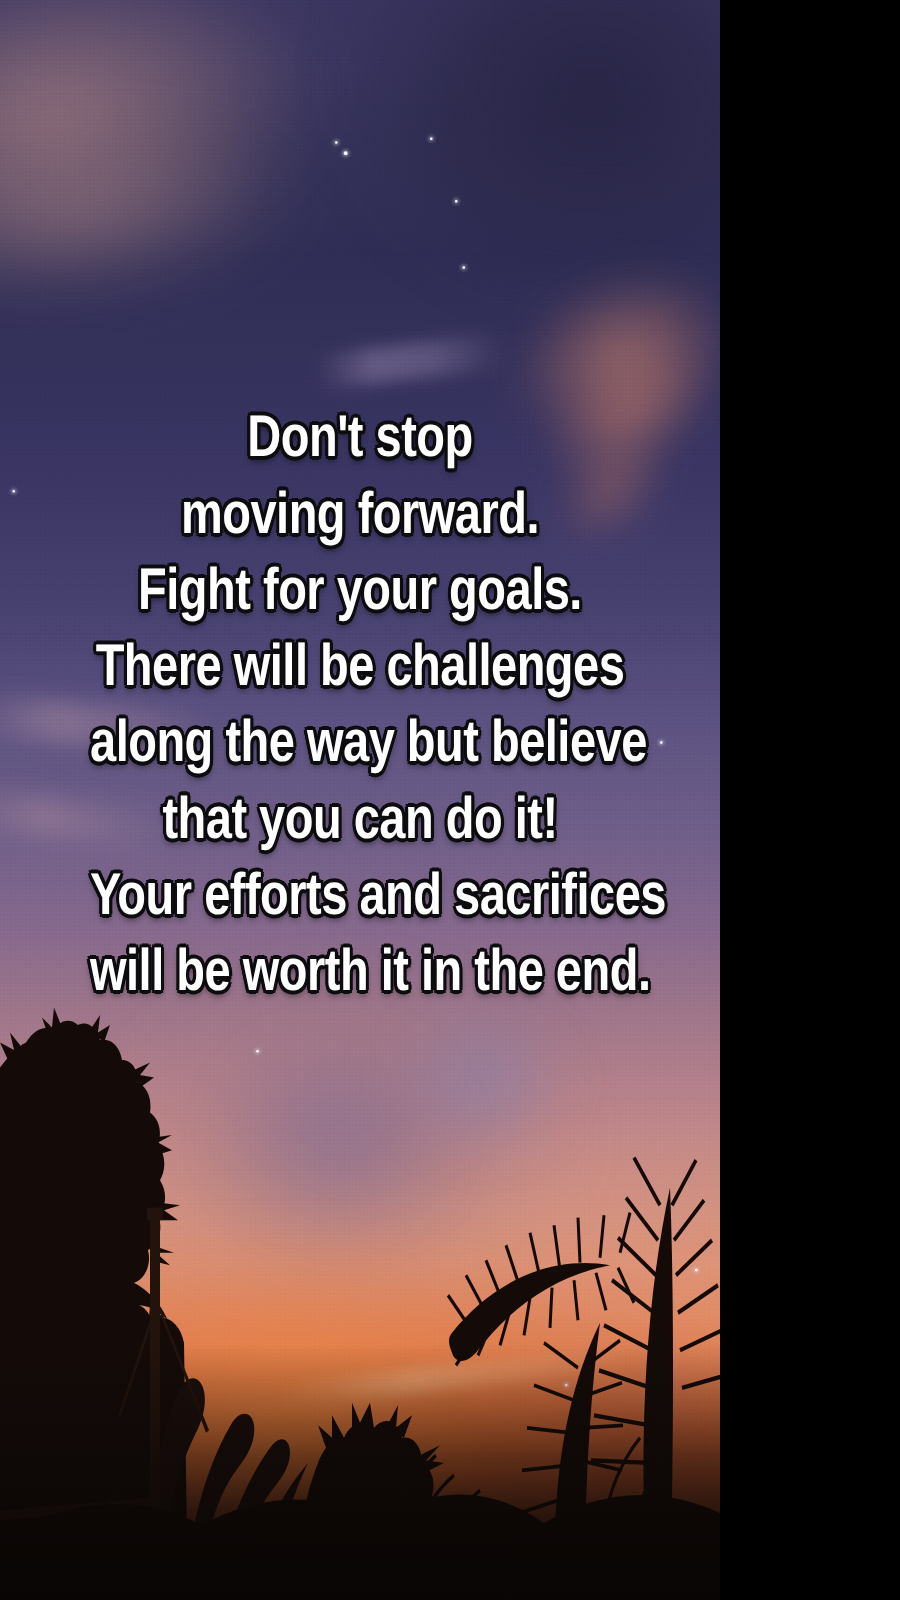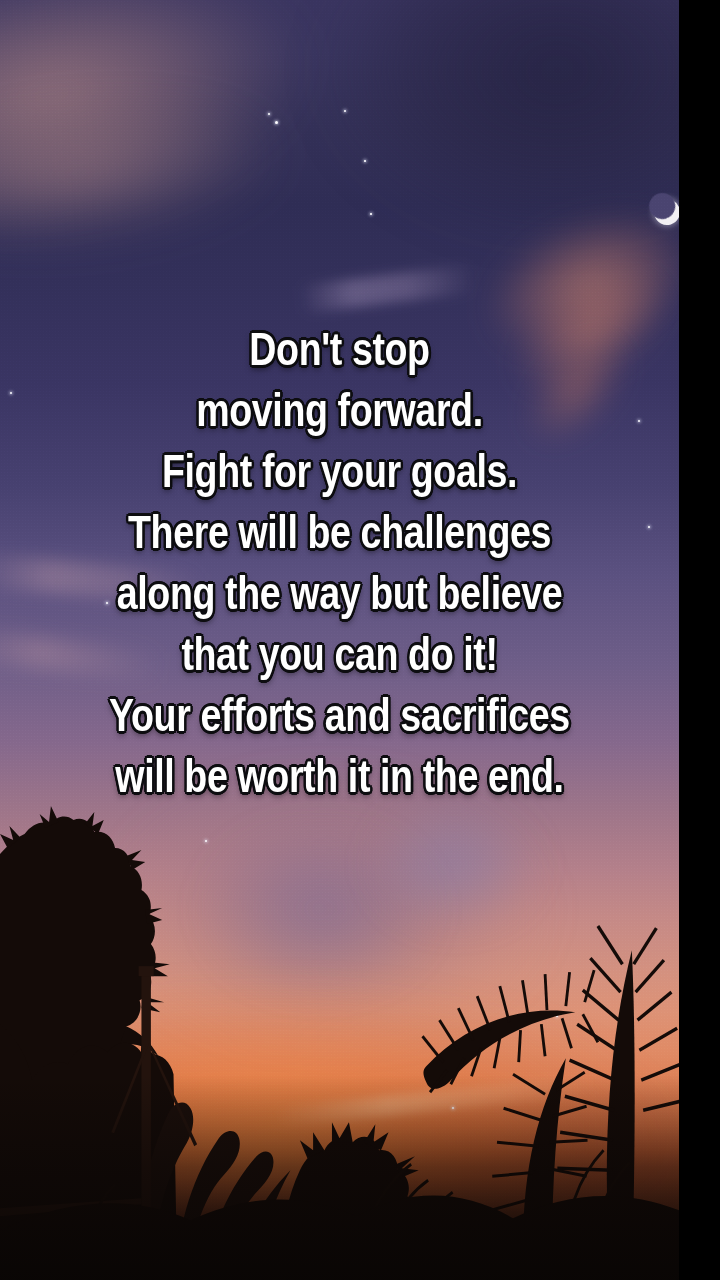--- a/index.html
+++ b/index.html
@@ -4,21 +4,21 @@
 <title>Motivational Sunset Quote</title>
 <style>
   html,body{margin:0;padding:0;background:#000;}
   body{
     font-family:"Liberation Sans", sans-serif;
     -webkit-font-smoothing:antialiased;
   }
 
   #poster{
     position:relative;
-    width:679px;
+    width:576px;
     height:1280px;
     overflow:hidden;
     background:#3b82f6;
   }
 
   
   .sky-base{
     position:absolute; inset:0;
     background:linear-gradient(
       to bottom,

